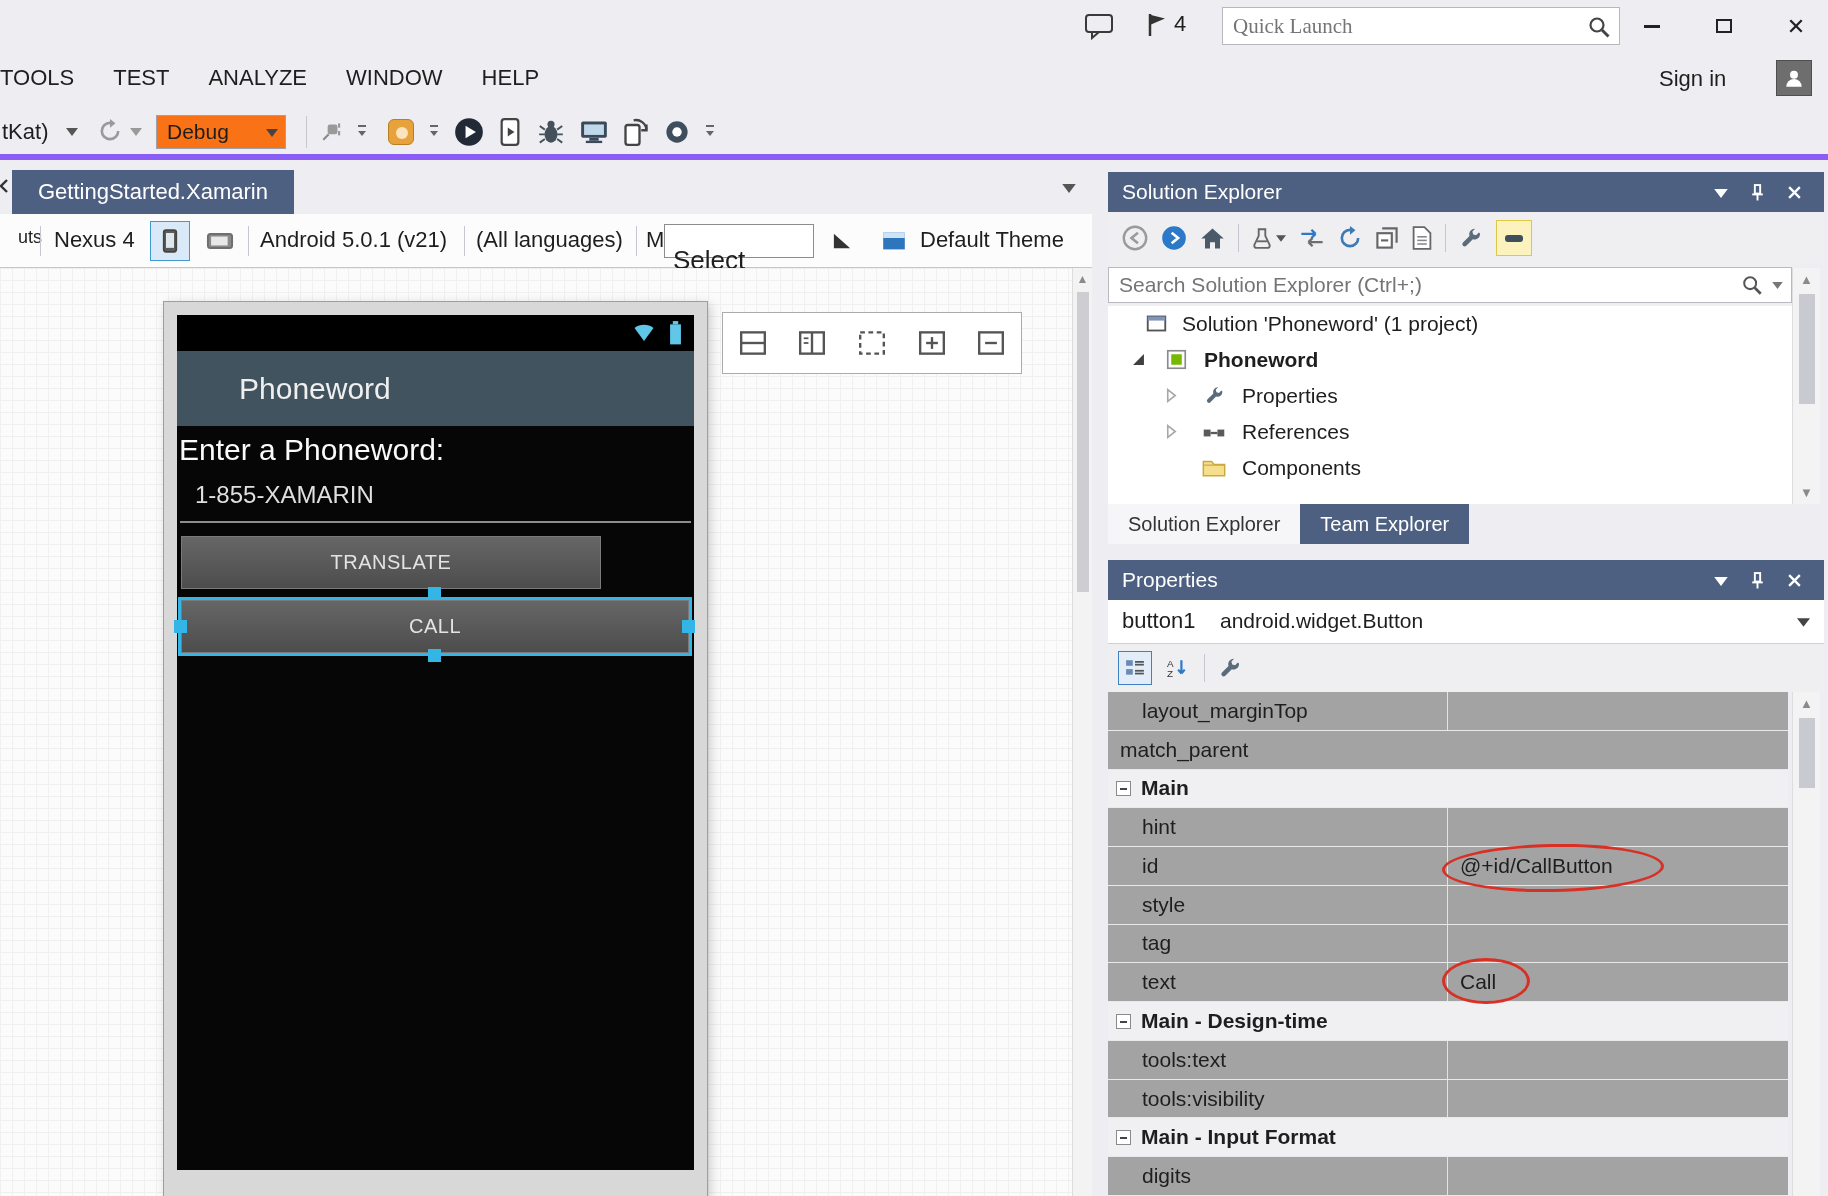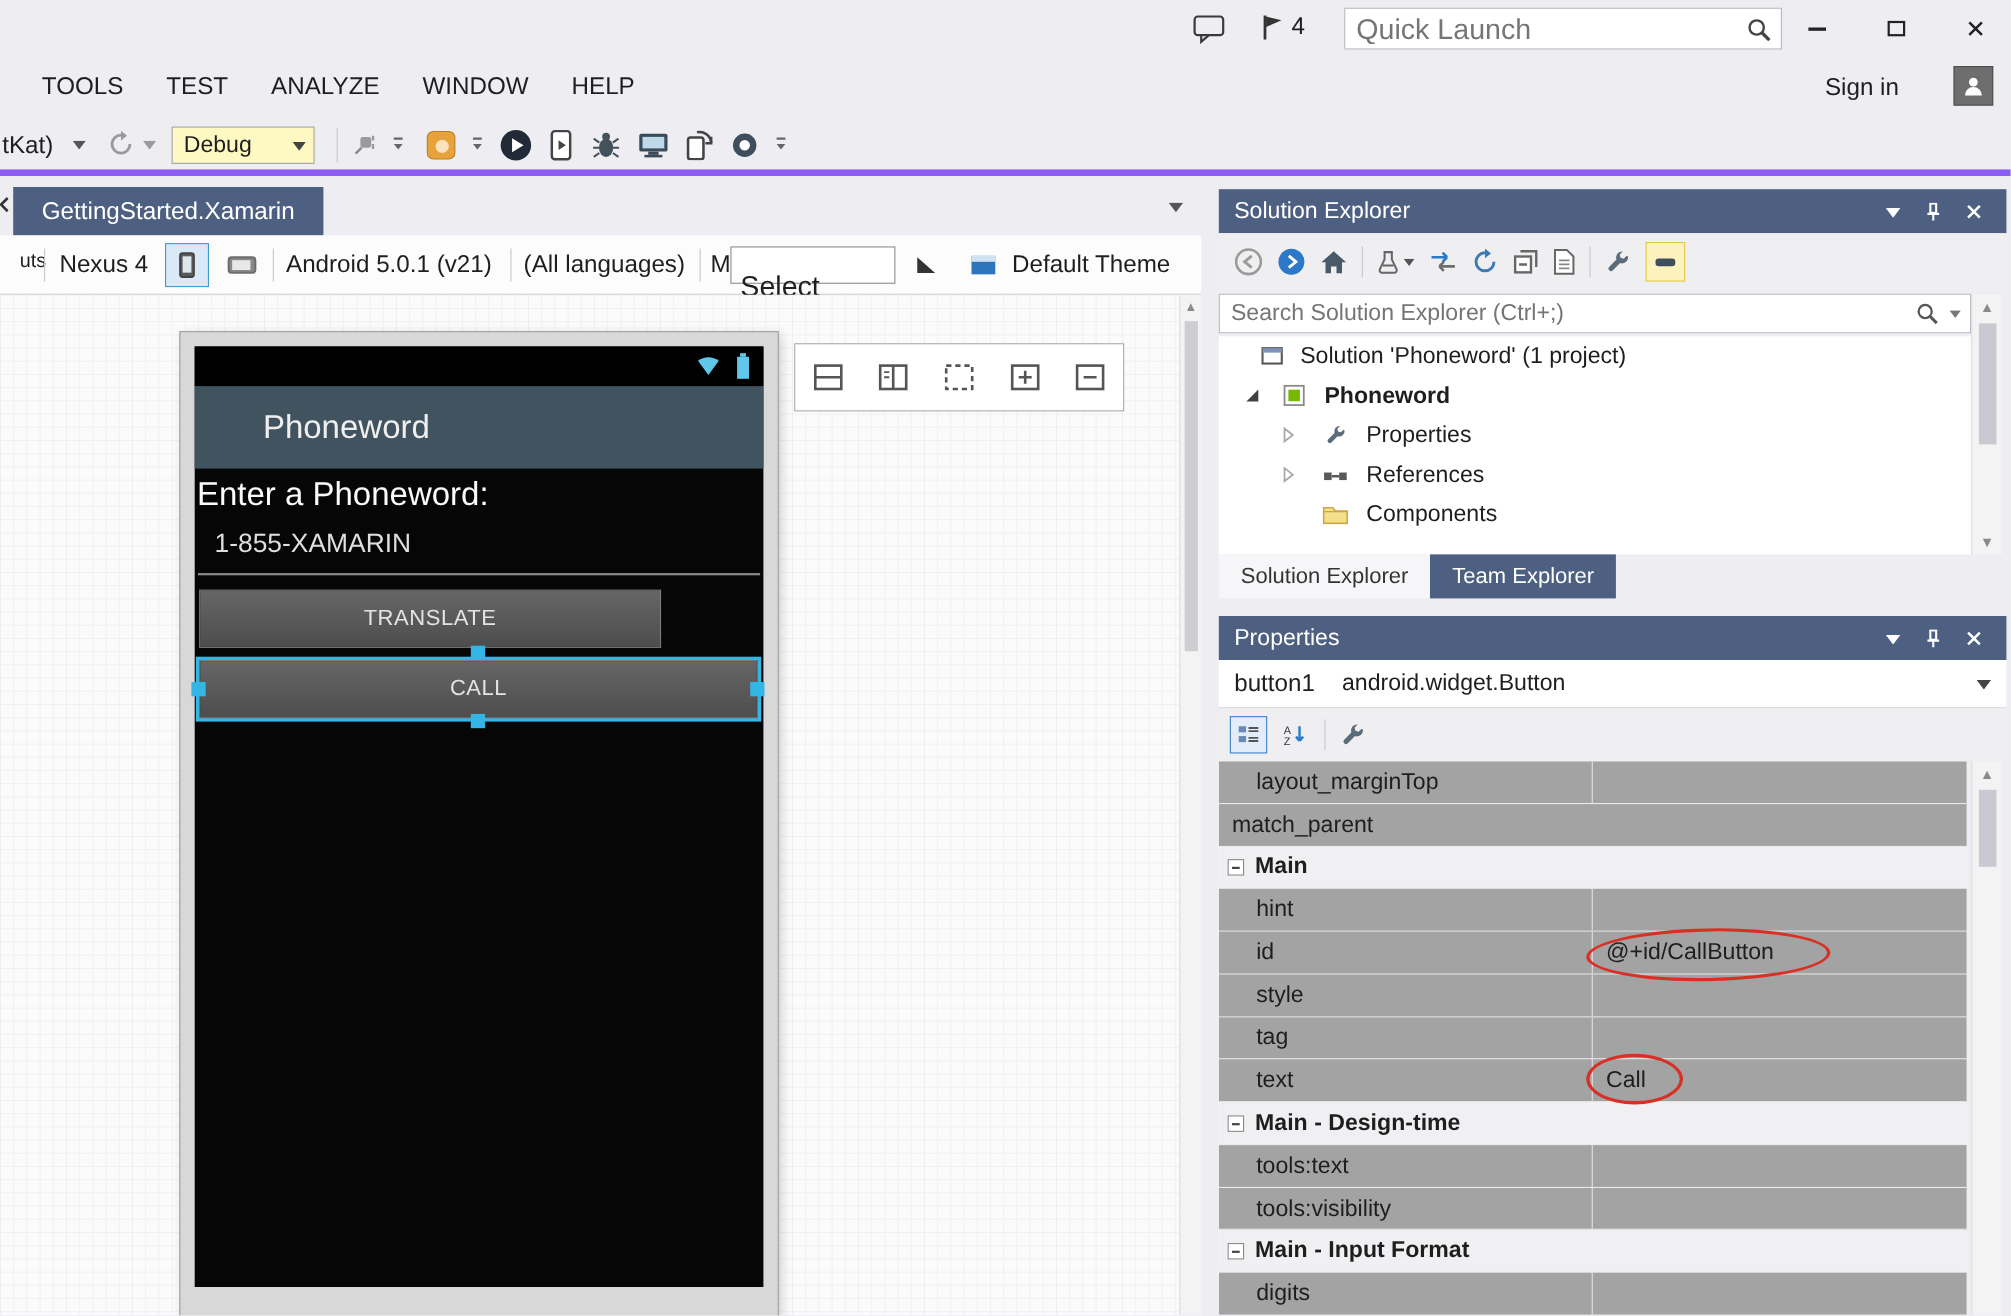--- a/index.html
+++ b/index.html
@@ -217,39 +217,39 @@
 
   <div class="abs" style="left:0;top:0;width:1828px;height:52px;background:#EEEEF2">
     <svg class="abs ic" style="left:1084px;top:12px" width="30" height="28">
         <use href="#i-bubble"></use>
       </svg>
     <svg class="abs ic" style="left:1146px;top:12px" width="22" height="26">
         <use href="#i-flag"></use>
       </svg>
     <span class="abs" style="left:1174px;top:11px;font-size:22px">4</span>
     <div class="abs" style="left:1222px;top:7px;width:398px;height:38px;background:#fff;border:1px solid #B7B7C0">
-      <input style="position: absolute; left: 10px; top: 4px; width: 340px; height: 28px; border: none; outline: none; font-size: 26px; color: #4d7c0f; background: transparent;" placeholder="Quick Launch">
+      <input style="position: absolute; left: 10px; top: 4px; width: 340px; height: 28px; border: none; outline: none; font-size: 21px; color: #4d7c0f; background: transparent; font-family: Liberation Serif, serif;" placeholder="Quick Launch">
       <svg class="abs ic" style="right:8px;top:7px;color:#444" width="24" height="24">
           <use href="#i-magnifier"></use>
         </svg>
     </div>
     <div class="abs btnbox" style="left:1628px;top:8px;width:48px;height:36px">
       <div style="width:16px;height:3px;background:#222"></div>
     </div>
     <div class="abs btnbox" style="left:1700px;top:8px;width:48px;height:36px">
       <div style="width:16px;height:14px;border:2px solid #222"></div>
     </div>
     <div class="abs btnbox" style="left:1772px;top:8px;width:48px;height:36px;color:#222">
       <svg class="ic" width="16" height="16" viewBox="0 0 14 14">
           <path d="M2 2 L12 12 M12 2 L2 12" stroke="currentColor" stroke-width="2"></path>
         </svg>
     </div>
   </div>
 
-  <div class="abs" style="left:0;top:52px;width:1728px;height:52px;display:flex;align-items:center;gap:39px;padding-left:38px">
+  <div class="abs" style="left:0;top:52px;width:1728px;height:52px;display:flex;align-items:center;gap:39px;">
     <span class="menu-item">TOOLS</span>
     <span class="menu-item">TEST</span>
     <span class="menu-item">ANALYZE</span>
     <span class="menu-item">WINDOW</span>
     <span class="menu-item">HELP</span>
     <span class="abs" style="left:1659px;top:14px;font-size:22px">Sign in</span>
     <div class="abs btnbox" style="left:1776px;top:8px;width:36px;height:36px;background:#6E6E6E;border:1px solid #4E4E4E">
       <svg class="ic" width="22" height="22">
           <use href="#i-person"></use>
         </svg>
@@ -260,21 +260,21 @@
     <span class="abs" style="left:2px;top:15px;font-size:22px">tKat)</span>
     <svg class="abs ic" style="left:66px;top:24px;color:#555" width="12" height="8">
         <use href="#i-chevdown"></use>
       </svg>
     <svg class="abs ic" style="left:98px;top:15px;color:#9A9A9A" width="24" height="24">
         <use href="#i-refresh"></use>
       </svg>
     <svg class="abs ic" style="left:130px;top:24px;color:#9A9A9A" width="12" height="8">
         <use href="#i-chevdown"></use>
       </svg>
-    <div class="abs" style="left:156px;top:11px;width:130px;height:34px;background:#fef9c3;border:1px solid #A0A0AC">
+    <div class="abs" style="left:156px;top:11px;width:130px;height:34px;background:#f97316;border:1px solid #A0A0AC">
       <span style="position:absolute;left:10px;top:4px;font-size:21px">Debug</span>
       <svg class="abs ic" style="right:7px;top:13px;color:#444" width="12" height="8">
           <use href="#i-chevdown"></use>
         </svg>
     </div>
     <div class="abs sepv" style="left:306px;top:12px;height:32px"></div>
     <svg class="abs ic" style="left:320px;top:15px" width="24" height="24">
         <use href="#i-plug"></use>
       </svg>
     <svg class="abs ic" style="left:356px;top:20px" width="12" height="16">

